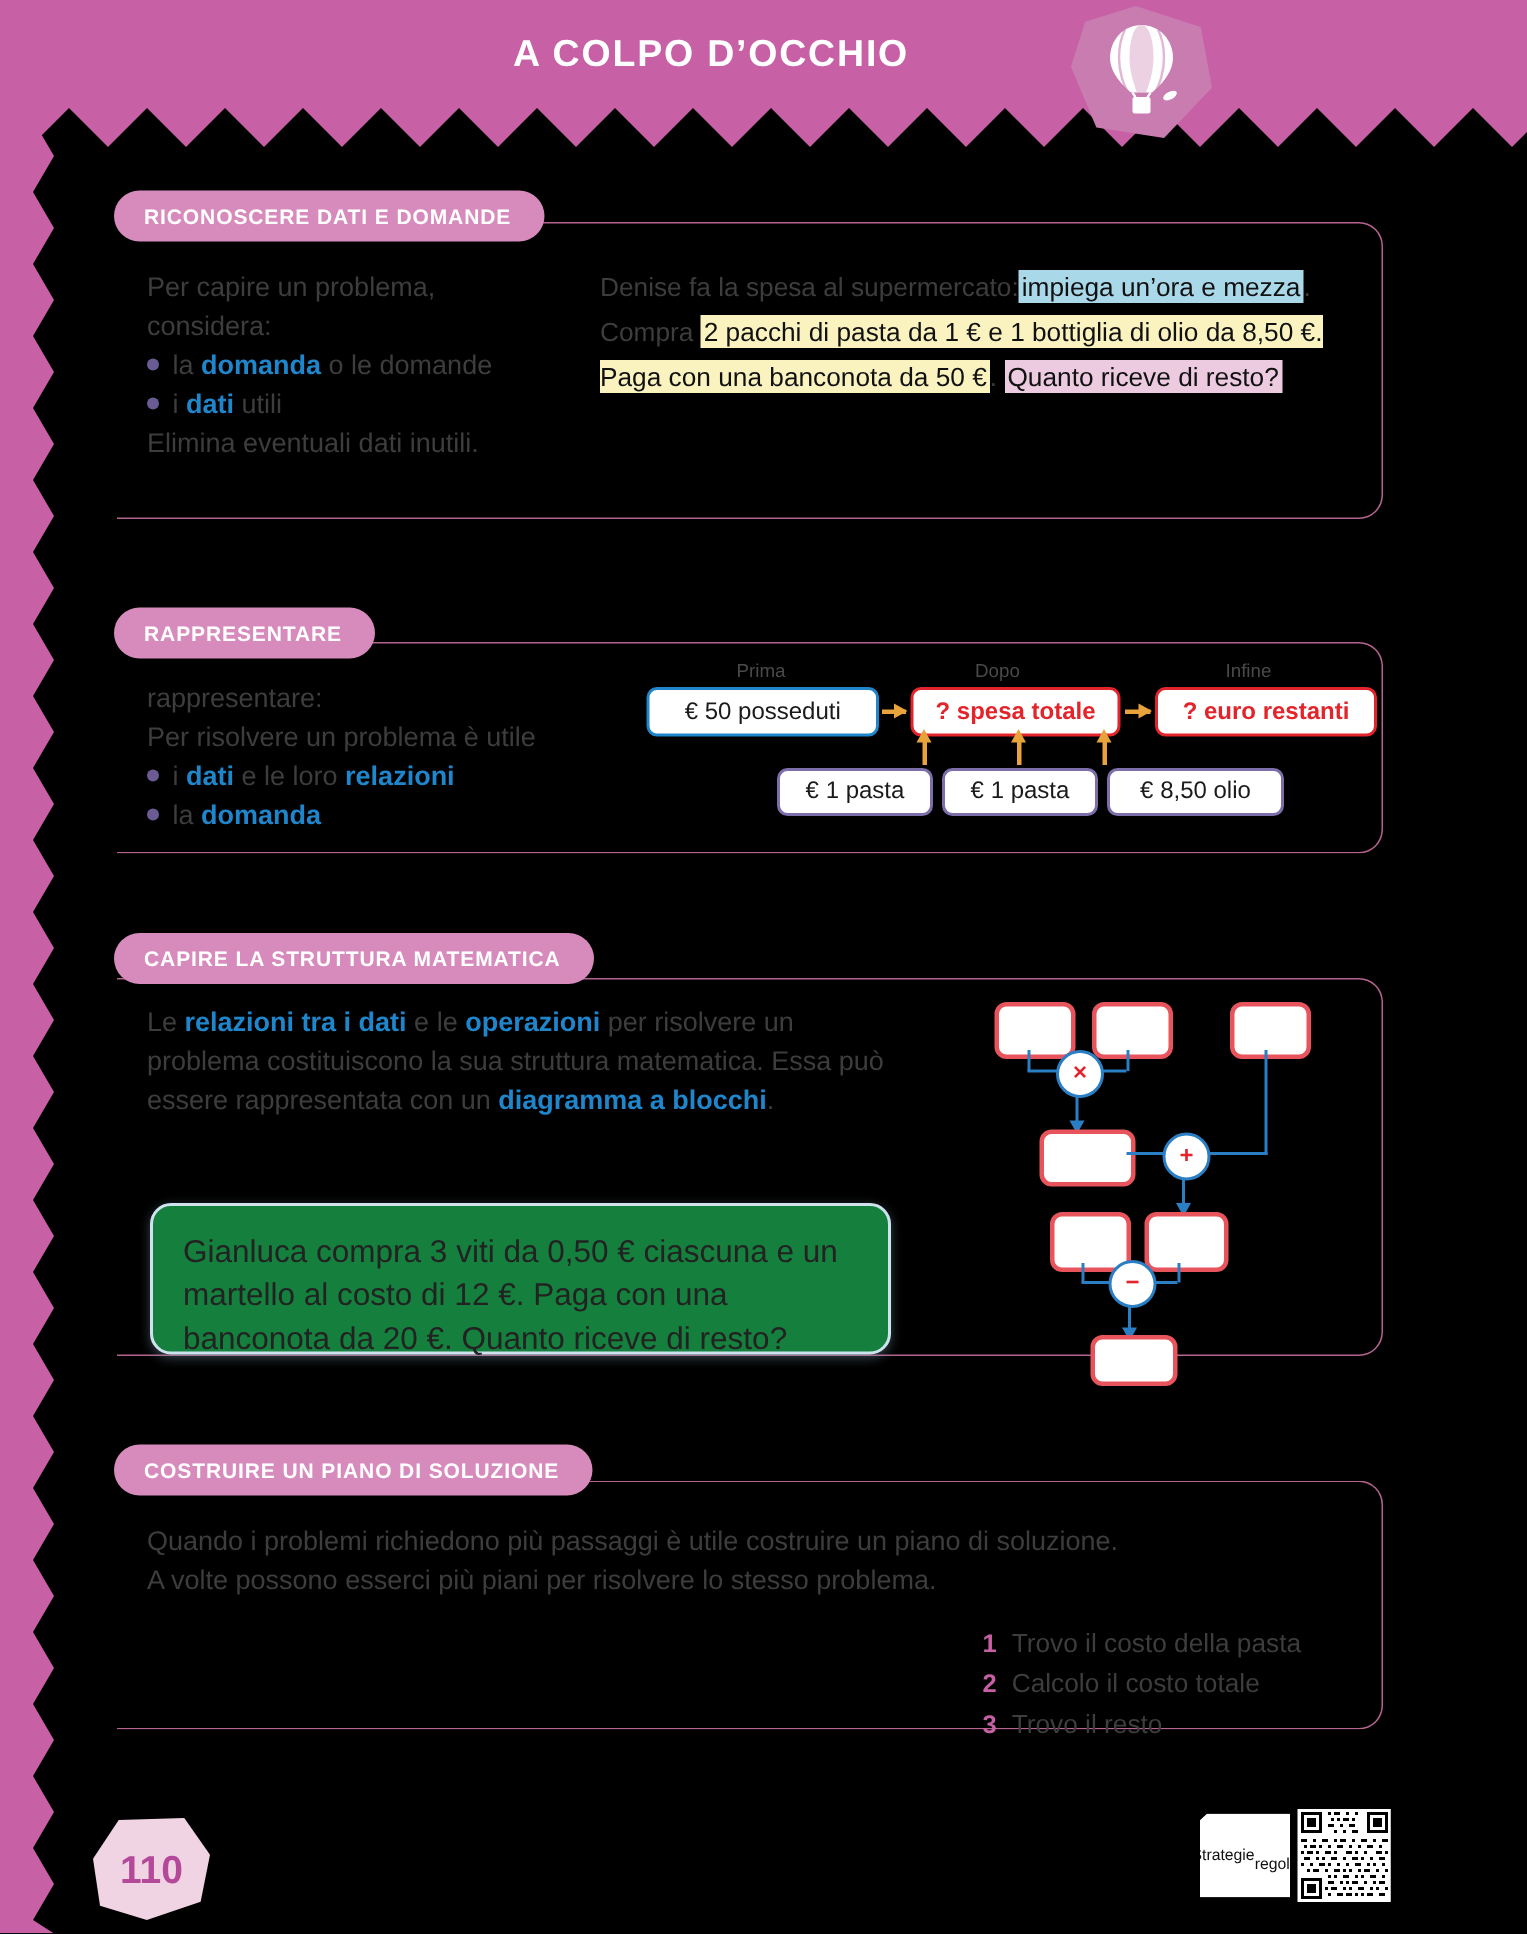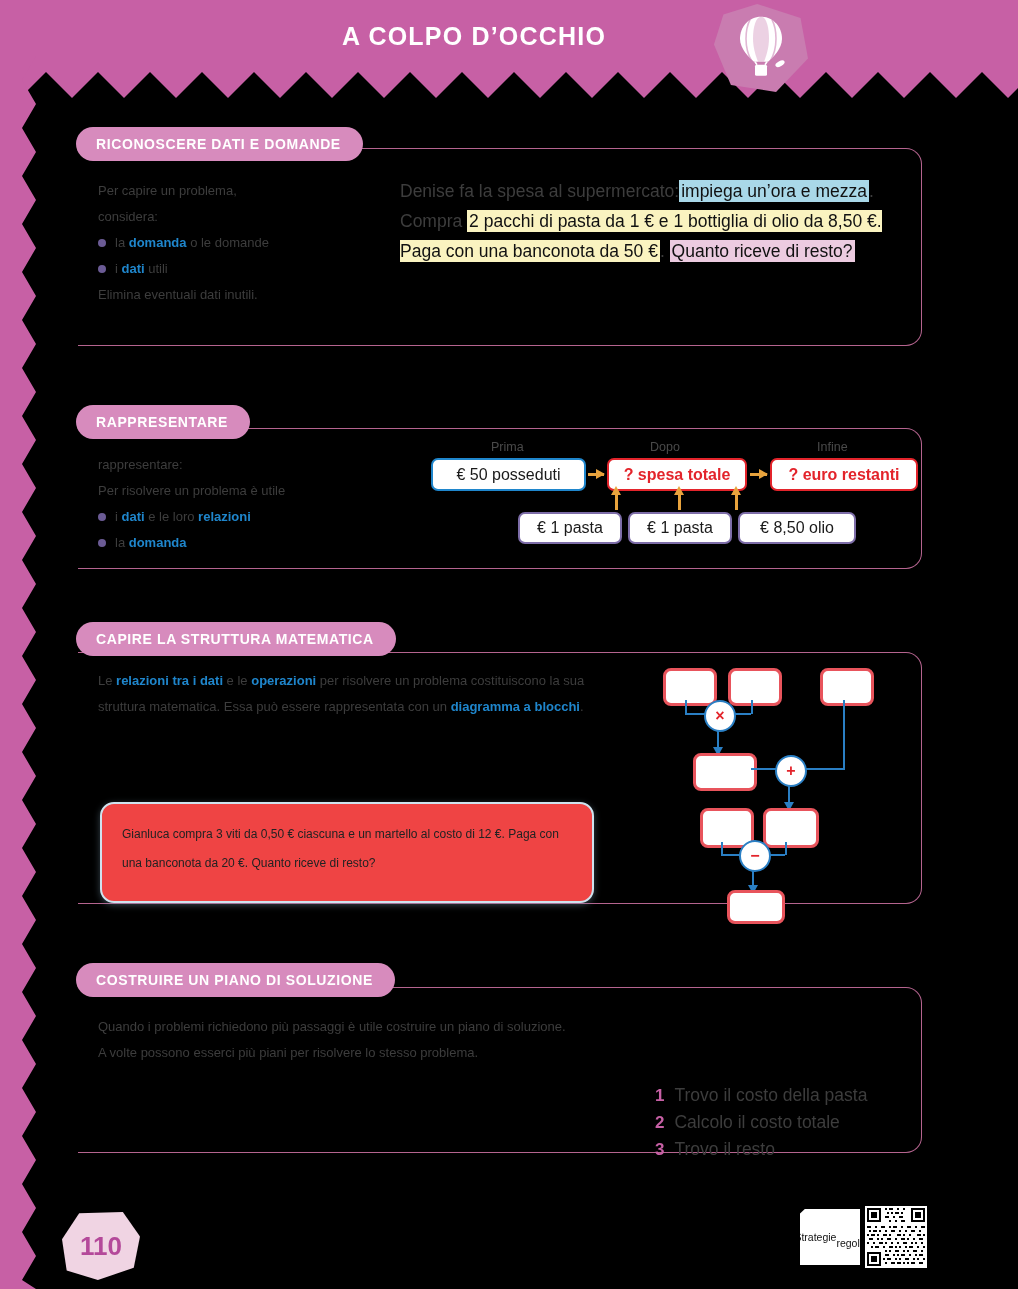--- a/index.html
+++ b/index.html
@@ -77,21 +77,21 @@
     box-sizing:border-box;
   }
   .sec-label{
     position:absolute;left:76px;
     background:#d78bbd;color:#ffffff;
     font-weight:bold;font-size:14px;letter-spacing:0.6px;
     padding:9px 22px 9px 20px;border-radius:20px;
     white-space:nowrap;z-index:4;
   }
 
-  .body-txt{color:#3d3d3d;font-size:13px;line-height:26px;}
+  .body-txt{color:#3d3d3d;font-size:18px;line-height:26px;}
   .blue{color:#1f86cc;font-weight:bold;}
   .bullet{display:flex;align-items:flex-start;gap:9px;}
   .bullet .dot{
     width:8px;height:8px;border-radius:50%;background:#6b5b95;
     margin-top:9px;flex:none;
   }
 
   
   .hl-blue{background:#a9d8e8;color:#111;padding:1px 2px;}
   .hl-yellow{background:#faf3c0;color:#111;padding:1px 2px;}
@@ -140,23 +140,23 @@
   .ln.v{width:2.2px;}
   .varrow{position:absolute;width:2.2px;background:#2a7fc4;}
   .varrow:after{
     content:"";position:absolute;bottom:-8px;left:-4px;
     border-top:9px solid #2a7fc4;border-left:5px solid transparent;
     border-right:5px solid transparent;
   }
 
   
   .card{
-    position:absolute;background:#ef4444;border:2px solid #cfe3ef;border-radius:14px;
+    position:absolute;background:#15803d;border:2px solid #cfe3ef;border-radius:14px;
     box-shadow:0 2px 7px rgba(120,150,170,.45);
-    color:#222;font-size:12px;line-height:29px;
+    color:#222;font-size:21px;line-height:29px;
     padding:16px 20px;box-sizing:border-box;
   }
 
   
   .plan{position:absolute;left:655px;top:1082px;width:300px;}
   .plan-row{display:flex;gap:10px;align-items:baseline;font-size:17.5px;line-height:27px;color:#3d3d3d;}
   .plan-num{color:#c760a5;font-weight:bold;font-size:17px;}
 
   
   .page-num-blob{

